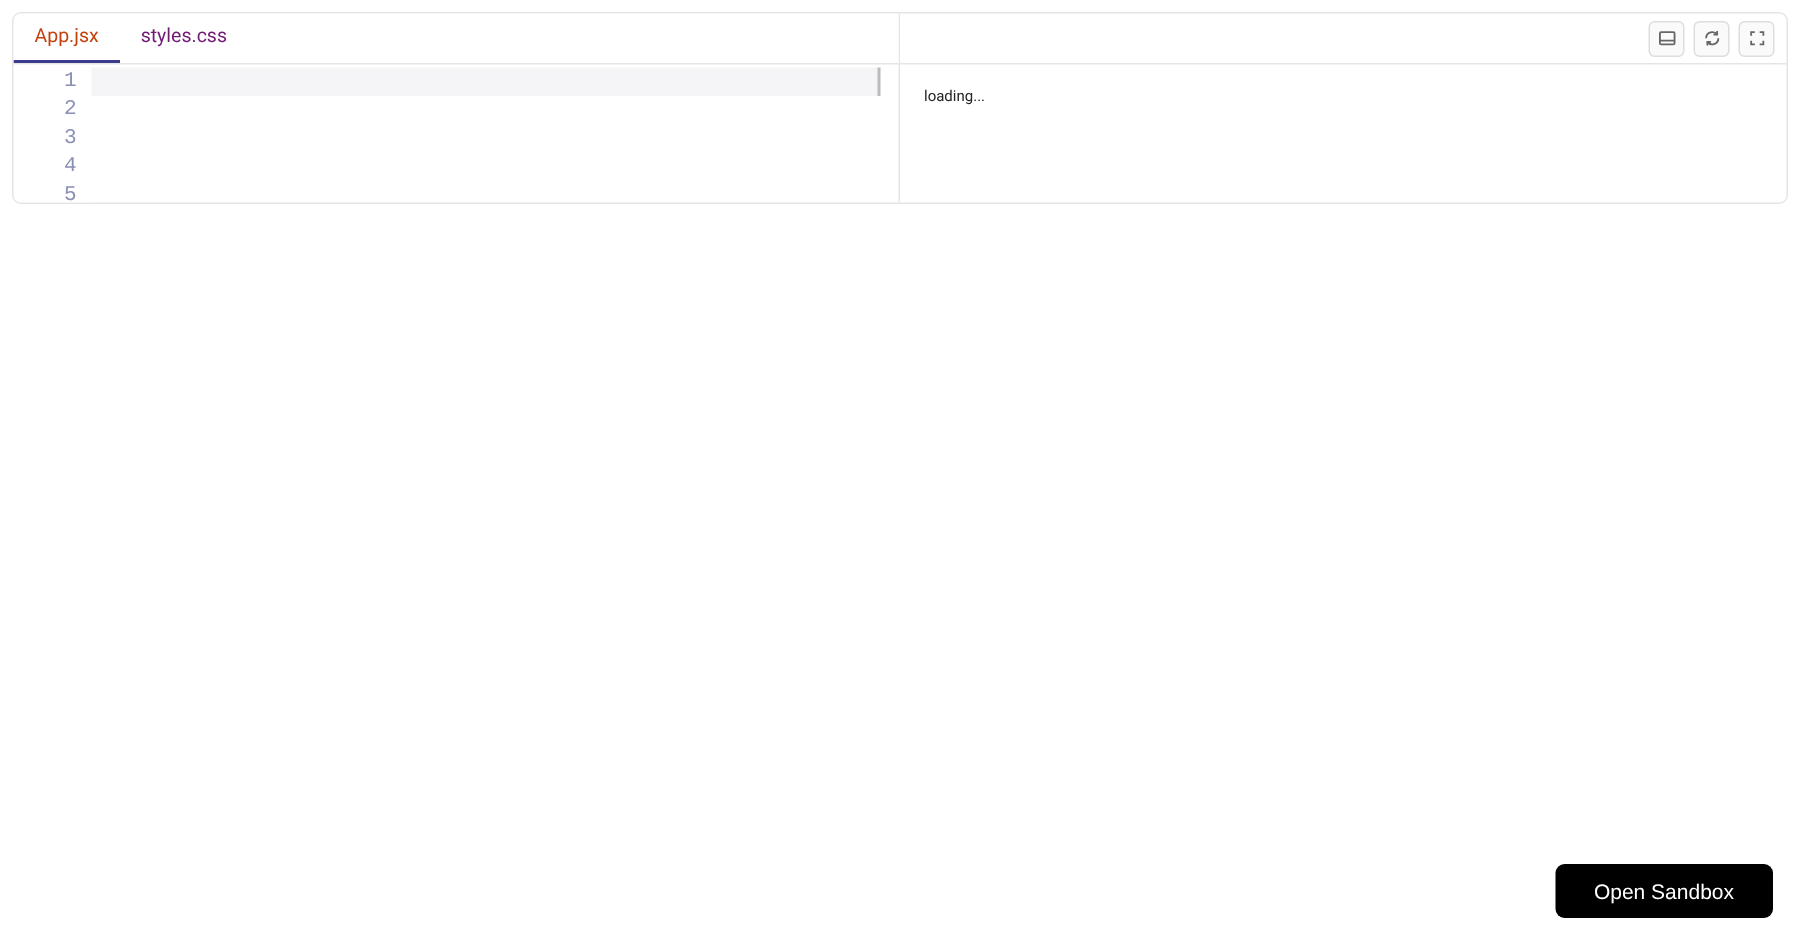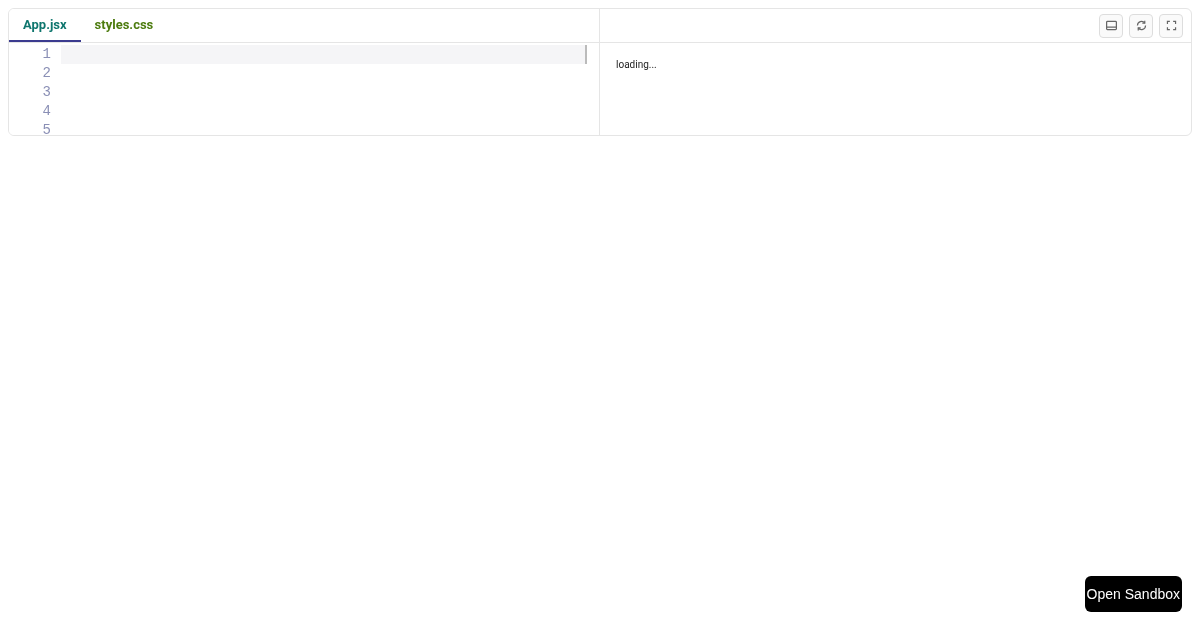--- a/index.html
+++ b/index.html
@@ -27,29 +27,29 @@
     }
     .tabs {
       display: flex;
       border-bottom: 1px solid #e5e5e5;
       background: #fff;
       height: 34px;
     }
     .tab {
       padding: 8px 14px;
       font-size: 13px;
-      color: #4d7c0f;
+      color: #701a75;
       cursor: pointer;
       border-bottom: 2px solid transparent;
-      font-weight: 700;
+      font-weight: 400;
     }
     .tab.active {
-      color: #0f766e;
+      color: #c2410c;
       border-bottom: 2px solid #3b3b8f;
-      font-weight: 700;
+      font-weight: 400;
     }
     .editor {
       display: flex;
       font-family: "SFMono-Regular", Consolas, "Liberation Mono", Menlo, monospace;
       font-size: 14px;
       line-height: 19px;
       flex: 1;
       overflow: hidden;
     }
     .gutter {
@@ -110,21 +110,21 @@
       padding: 16px;
       font-size: 10px;
       color: #222;
     }
     .open-sandbox {
       position: absolute;
       right: 18px;
       bottom: 18px;
       background: #000;
       color: #fff;
-      padding: 10px 2px;
+      padding: 10px 26px;
       border-radius: 6px;
       font-size: 14px;
       cursor: pointer;
       border: none;
     }
   </style>
 </head>
 <body>
 
 <div class="sandbox-container">

